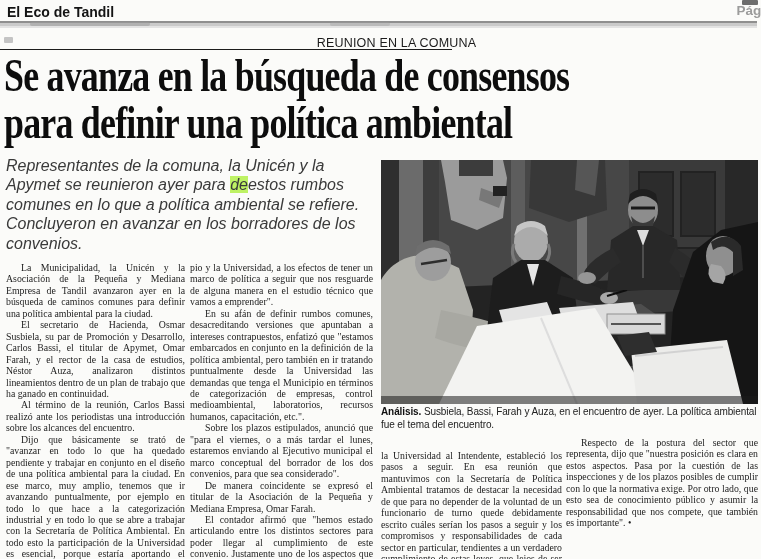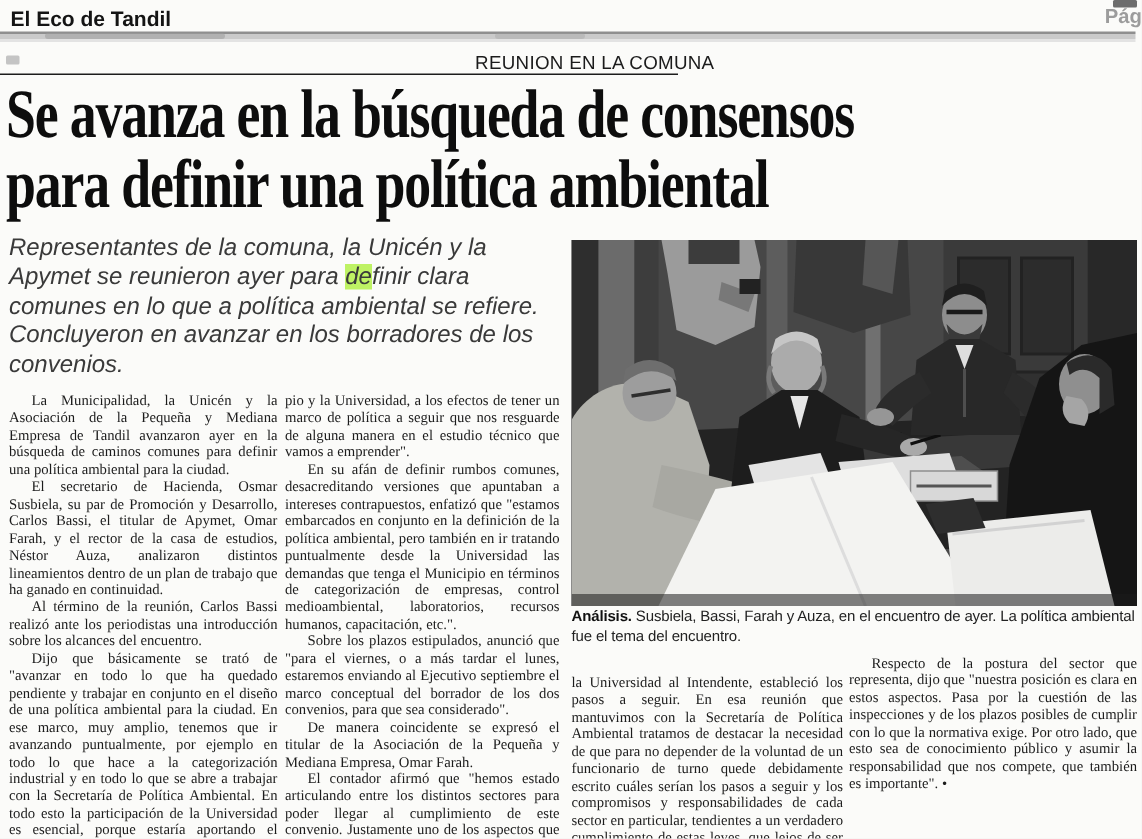--- a/index.html
+++ b/index.html
@@ -73,33 +73,33 @@
   <div class="kicker-wrap">
     <span class="kicker">REUNION EN LA COMUNA</span>
   </div>
   <div class="kicker-rule"></div>
 
   <h1 class="headline" style="margin:0;">
     <div class="hl">Se avanza en la búsqueda de consensos</div>
     <div class="hl">para definir una política ambiental</div>
   </h1>
 
-  <div class="lede"><span>Representantes de la comuna, la Unicén y la Apymet se reunieron ayer para </span><span class="hilite">de</span><span>finir clara comunes en lo que a política ambiental se refiere. Concluyeron en avanzar en los borradores de los convenios.</span></div>
+  <div class="lede"><span>Representantes de la comuna, la Unicén y la Apymet se reunieron ayer para </span><span class="hilite">de</span><span>estos rumbos comunes en lo que a política ambiental se refiere. Concluyeron en avanzar en los borradores de los convenios.</span></div>
 
   <div class="bodycol col1">
     <p>La Municipalidad, la Unicén y la Asociación de la Pequeña y Mediana Empresa de Tandil avanzaron ayer en la búsqueda de caminos comunes para definir una política ambiental para la ciudad.</p>
     <p>El secretario de Hacienda, Osmar Susbiela, su par de Promoción y Desarrollo, Carlos Bassi, el titular de Apymet, Omar Farah, y el rector de la casa de estudios, Néstor Auza, analizaron distintos lineamientos dentro de un plan de trabajo que ha ganado en continuidad.</p>
     <p>Al término de la reunión, Carlos Bassi realizó ante los periodistas una introducción sobre los alcances del encuentro.</p>
     <p>Dijo que básicamente se trató de "avanzar en todo lo que ha quedado pendiente y trabajar en conjunto en el diseño de una política ambiental para la ciudad. En ese marco, muy amplio, tenemos que ir avanzando puntualmente, por ejemplo en todo lo que hace a la categorización industrial y en todo lo que se abre a trabajar con la Secretaría de Política Ambiental. En todo esto la participación de la Universidad es esencial, porque estaría aportando el conocimiento y la tecnología necesarios".</p>
   </div>
 
   <div class="bodycol col2">
     <p class="cont">pio y la Universidad, a los efectos de tener un marco de política a seguir que nos resguarde de alguna manera en el estudio técnico que vamos a emprender".</p>
     <p>En su afán de definir rumbos comunes, desacreditando versiones que apuntaban a intereses contrapuestos, enfatizó que "estamos embarcados en conjunto en la definición de la política ambiental, pero también en ir tratando puntualmente desde la Universidad las demandas que tenga el Municipio en términos de categorización de empresas, control medioambiental, laboratorios, recursos humanos, capacitación, etc.".</p>
-    <p>Sobre los plazos estipulados, anunció que "para el viernes, o a más tardar el lunes, estaremos enviando al Ejecutivo septiembre el marco conceptual del borrador de los dos convenios, para que sea considerado".</p>
+    <p>Sobre los plazos estipulados, anunció que "para el viernes, o a más tardar el lunes, estaremos enviando al Ejecutivo municipal el marco conceptual del borrador de los dos convenios, para que sea considerado".</p>
     <p>De manera coincidente se expresó el titular de la Asociación de la Pequeña y Mediana Empresa, Omar Farah.</p>
     <p>El contador afirmó que "hemos estado articulando entre los distintos sectores para poder llegar al cumplimiento de este convenio. Justamente uno de los aspectos que destacamos es que habría caminos allanados si es que</p>
   </div>
 
   <div class="photo">
     <svg width="377" height="244" viewBox="0 0 377 244" xmlns="http://www.w3.org/2000/svg">
 
       <rect x="0" y="0" width="377" height="244" fill="#474747"></rect>
       <rect x="0" y="0" width="18" height="244" fill="#2e2e2e"></rect>
       <rect x="18" y="0" width="24" height="200" fill="#6b6b6b"></rect>

